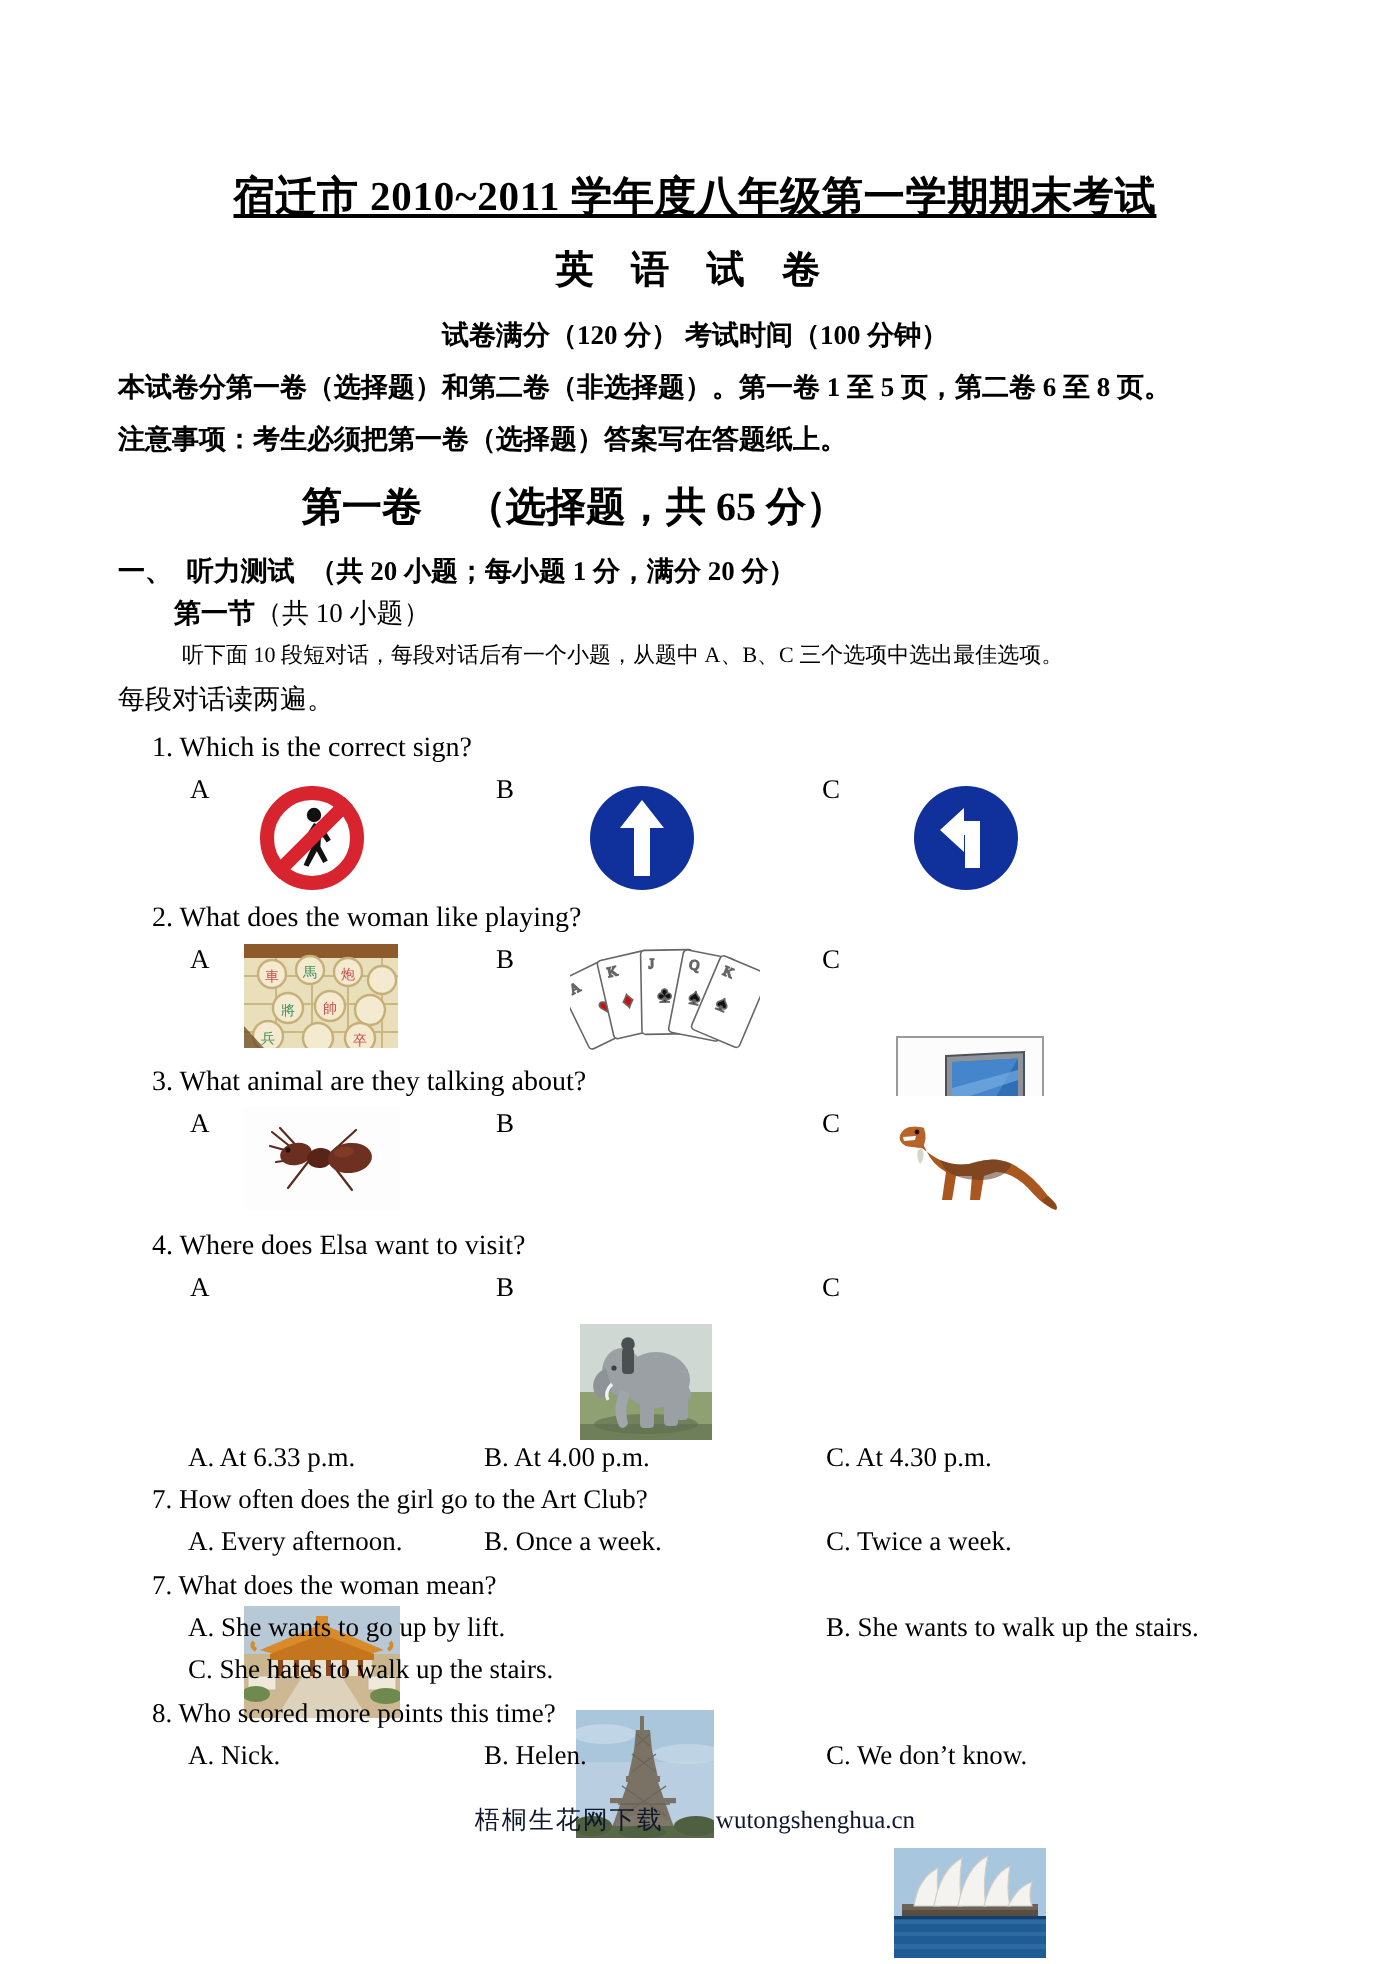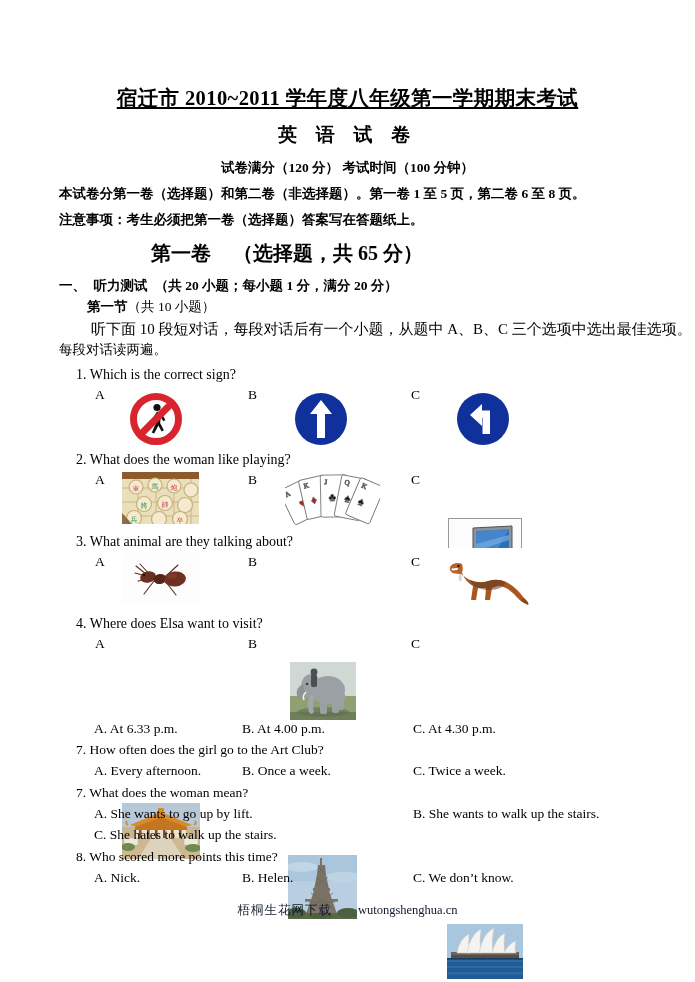--- a/index.html
+++ b/index.html
@@ -88,21 +88,21 @@
     position: absolute;
     left: 59px; top: 298px;
     font-size: 13.5px;
     white-space: nowrap;
     margin-left: 28px;
   }
   .subsection b { font-weight: bold; }
   .directions-1 {
     position: absolute;
     left: 59px; top: 320px;
-    font-size: 15px;
+    font-size: 11px;
     white-space: nowrap;
     padding-left: 32px;
   }
   .directions-2 {
     position: absolute;
     left: 59px; top: 341px;
     font-size: 13.5px;
     white-space: nowrap;
   }
 

